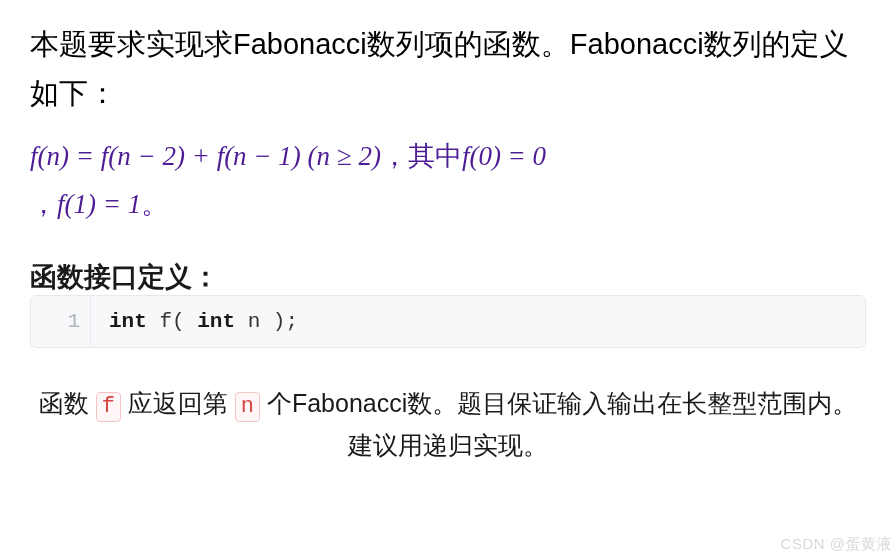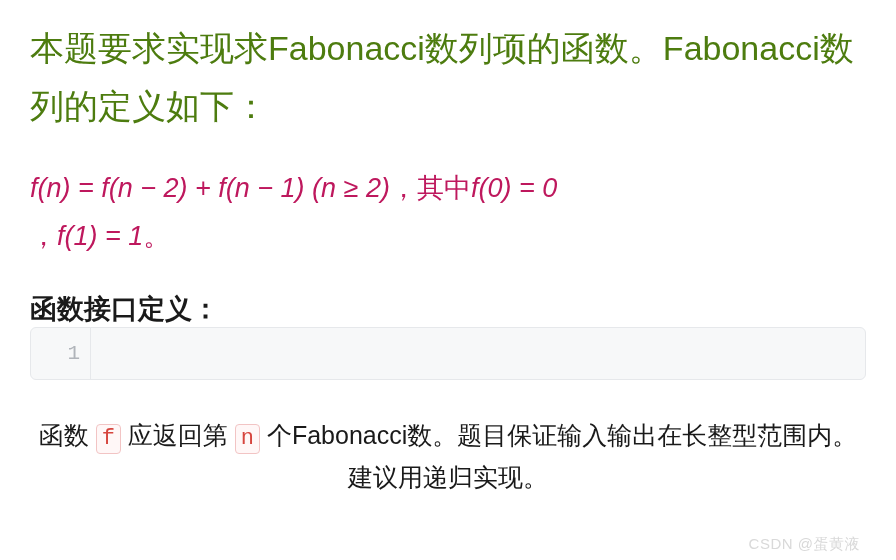--- a/index.html
+++ b/index.html
@@ -7,30 +7,30 @@
     width: 896px;
     height: 560px;
     background: #ffffff;
     font-family: -apple-system, BlinkMacSystemFont, "Segoe UI", "PingFang SC", "Hiragino Sans GB", "Microsoft YaHei", sans-serif;
     color: #222;
     padding: 20px 30px 20px 30px;
     position: relative;
     overflow: hidden;
   }
   .intro {
-    font-size: 34px;
+    font-size: 29px;
     line-height: 1.7;
-    color: #4d7c0f;
-    margin-bottom: 28px;
+    color: #000000;
+    margin-bottom: 13px;
   }
   .formula {
-    font-family: Liberation Sans, sans-serif;
+    font-family: Liberation Serif, serif;
     font-size: 27px;
     line-height: 1.8;
-    color: #be185d;
+    color: #4c1d95;
     margin-bottom: 30px;
   }
   .formula .it { font-style: italic; }
   .heading {
     font-size: 27px;
     font-weight: 700;
     color: #1a1a1a;
   }
   .codeblock {
     background: #f7f8f9;
@@ -71,39 +71,42 @@
     border-radius: 4px;
     padding: 0 5px;
     font-family: "SFMono-Regular", Consolas, "Liberation Mono", Menlo, monospace;
     font-size: 22px;
     line-height: 1.3;
     vertical-align: baseline;
   }
   .watermark {
     position: absolute;
     bottom: 6px;
-    right: 36px;
+    right: 4px;
     font-size: 15px;
     color: #d9d9d9;
     letter-spacing: 0.5px;
   }
 </style>
 </head>
 <body>
 
 <p class="intro">本题要求实现求Fabonacci数列项的函数。Fabonacci数列的定义如下：</p>
 
 <div class="formula">
   <span class="it">f(n) = f(n − 2) + f(n − 1) (n ≥ 2)</span><span>，其中</span><span class="it">f(0) = 0</span><br>
   <span>，</span><span class="it">f(1) = 1</span><span>。</span>
 </div>
 
 <h3 class="heading">函数接口定义：</h3>
 
 <div class="codeblock">
   <div class="gutter">1</div>
+  <div class="codebody">
+    <span class="kw">int</span><span> f( </span><span class="kw">int</span><span> n );</span>
+  </div>
 </div>
 
 <p class="desc">
   <span>函数 </span><span class="inlinecode">f</span><span> 应返回第 </span><span class="inlinecode">n</span><span> 个Fabonacci数。题目保证输入输出在长整型范围内。建议用递归实现。</span>
 </p>
 
 <div class="watermark">CSDN @蛋黄液</div>
 
 </body></html>

